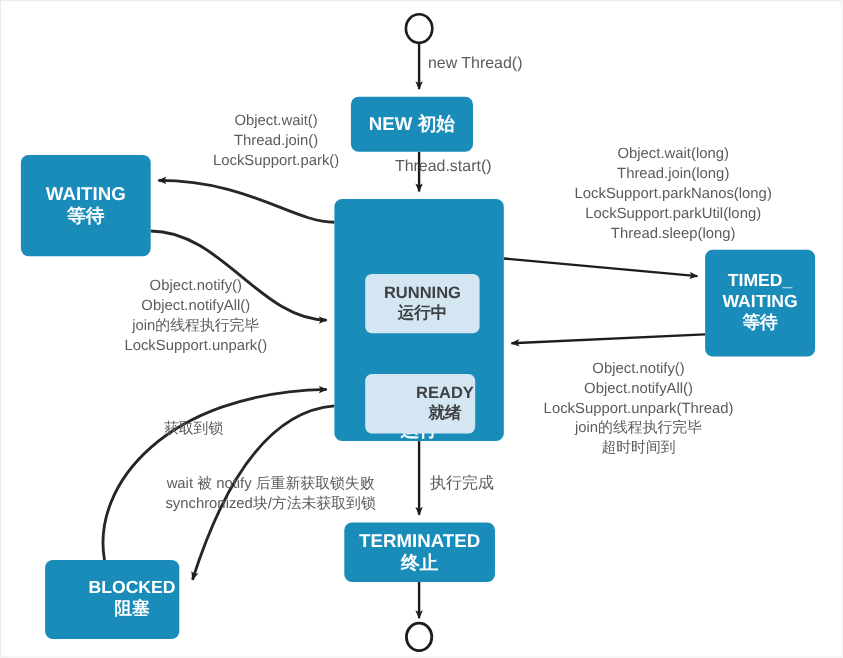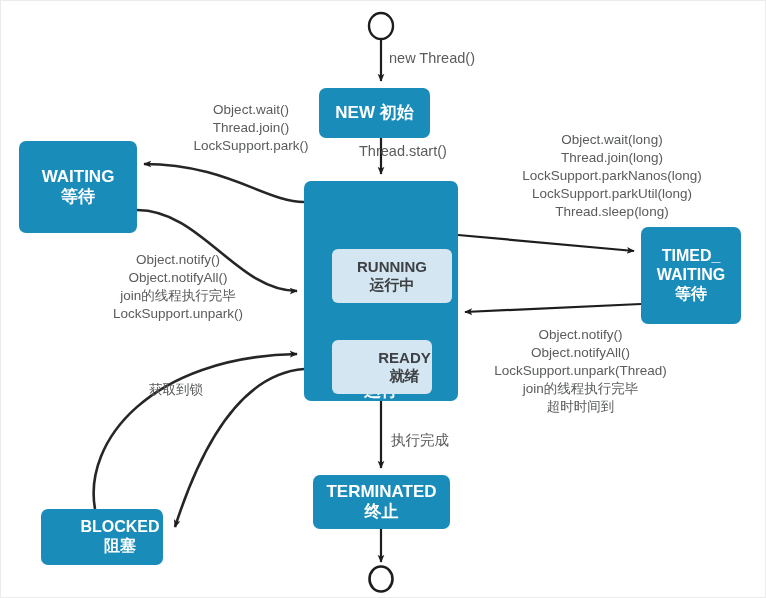--- a/index.html
+++ b/index.html
@@ -110,42 +110,42 @@
 
   <div class="state-box" style="left:318px; top:87px; width:111px; height:50px; font-size:17px;">
     <span class="en">NEW 初始</span>
   </div>
 
   <div class="state-box" style="left:303px; top:180px; width:154px; height:220px; font-size:17px; justify-content:flex-end; padding-top:16px;">
     <span class="en">RUNNABLE</span>
     <span class="cn">运行</span>
   </div>
 
-  <div class="inner-box" style="left:331px; top:248px; width:120px; height:54px; font-size:15px;">
+  <div class="inner-box" style="left:331px; top:248px; width:104px; height:54px; font-size:15px;">
     <span class="en">RUNNING</span>
     <span class="cn">运行中</span>
   </div>
 
   <div class="inner-box" style="left:331px; top:339px; width:100px; height:54px; font-size:15px;padding-left:45px;">
     <span class="en">READY</span>
     <span class="cn">就绪</span>
   </div>
 
   <div class="state-box" style="left:18px; top:140px; width:118px; height:92px; font-size:17px;">
     <span class="en">WAITING</span>
     <span class="cn">等待</span>
   </div>
 
   <div class="state-box" style="left:640px; top:226px; width:100px; height:97px; font-size:16px;">
     <span class="en">TIMED_</span>
     <span class="en">WAITING</span>
     <span class="cn">等待</span>
   </div>
 
-  <div class="state-box" style="left:40px; top:508px; width:122px; height:56px; font-size:16px;padding-left:36px;">
+  <div class="state-box" style="left:40px; top:508px; width:122px; height:72px; font-size:16px;padding-left:36px;">
     <span class="en">BLOCKED</span>
     <span class="cn">阻塞</span>
   </div>
 
   <div class="state-box" style="left:312px; top:474px; width:137px; height:54px; font-size:17px;">
     <span class="en">TERMINATED</span>
     <span class="cn">终止</span>
   </div>
 
   <div class="edge-label" style="left:388px; top:48px; font-size:14.5px;">new Thread()</div>
@@ -168,16 +168,18 @@
 Thread.sleep(long)</div>
 
   <div class="edge-label" style="left:462px; top:325px; width:235px;">Object.notify()
 Object.notifyAll()
 LockSupport.unpark(Thread)
 join的线程执行完毕
 超时时间到</div>
 
   <div class="edge-label" style="left:130px; top:380px; width:90px;">获取到锁</div>
 
+  <div class="edge-label" style="left:120px; top:430px; width:250px;">wait 被 notify 后重新获取锁失败
+synchronized块/方法未获取到锁</div>
 
   <div class="edge-label" style="left:390px; top:430px; font-size:14.5px;">执行完成</div>
 
 </div>
 
 </body></html>

